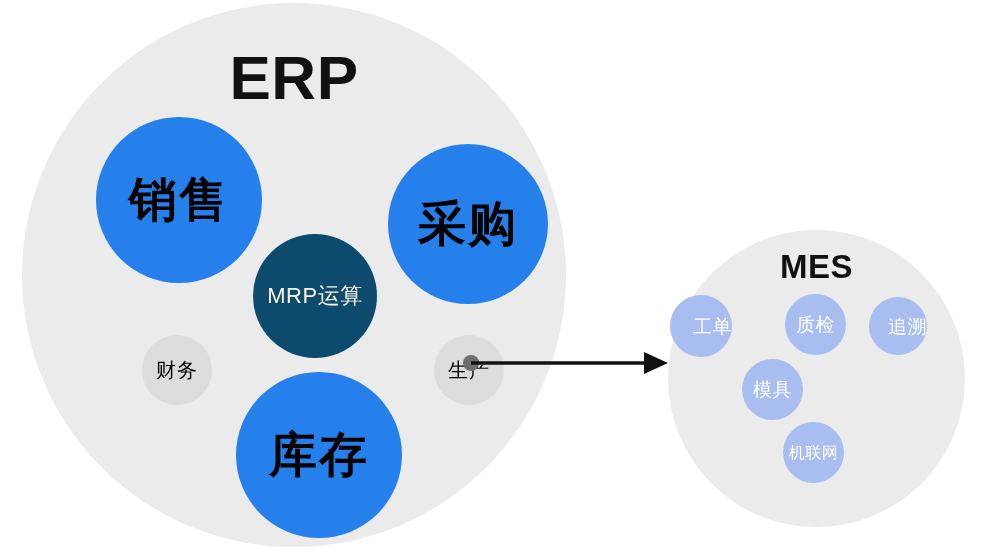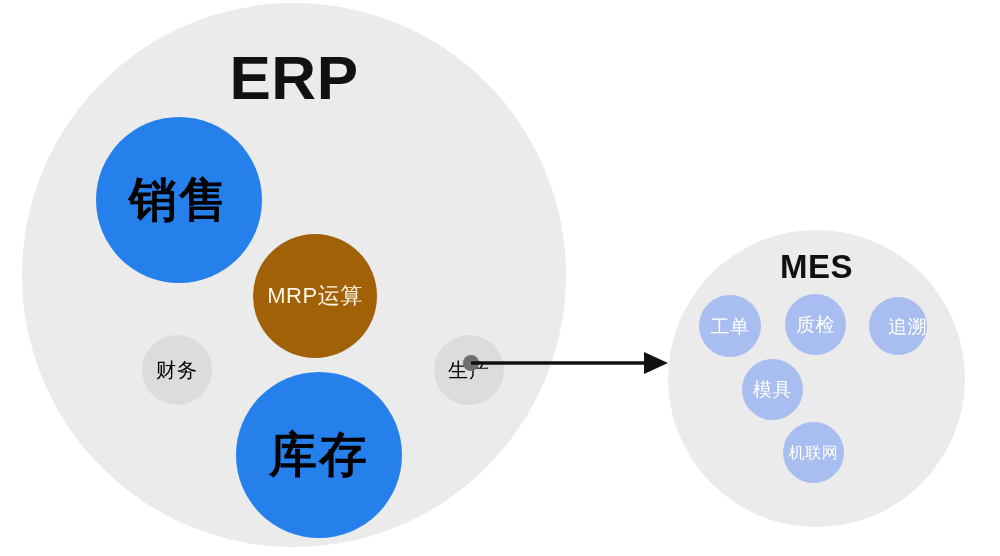--- a/index.html
+++ b/index.html
@@ -86,21 +86,21 @@
   #node-sales   { left: 74px;  top: 114px; width: 166px; height: 166px; }
   #node-purchase{ left: 366px; top: 141px; width: 160px; height: 160px; }
   #node-stock   { left: 214px; top: 369px; width: 166px; height: 166px; }
 
   
   #node-mrp {
     left: 231px;
     top: 231px;
     width: 124px;
     height: 124px;
-    background: #a16207;
+    background: #0c4a6e;
     color: #fdf5e8;
     font-size: 22px;
     letter-spacing: 0.5px;
   }
 
   
   .node-muted {
     background: #dcdcdc;
     color: #000000;
     font-size: 20px;
@@ -109,21 +109,21 @@
   #node-finance    { left: 120px; top: 332px; width: 70px; height: 70px; }
   #node-production { left: 412px; top: 332px; width: 70px; height: 70px; }
 
   
   .node-mes {
     background: #a8bdf0;
     color: #ffffff;
     font-size: 19px;
     letter-spacing: 0.5px;
   }
-  #mes-node-0 { left: 699px; top: 295px; width: 62px; height: 62px; }
+  #mes-node-0 { left: 670px; top: 295px; width: 62px; height: 62px; justify-content: flex-end; }
   #mes-node-1 { left: 785px; top: 294px; width: 61px; height: 61px; }
   #mes-node-2 { left: 869px; top: 297px; width: 58px; height: 58px; justify-content: flex-end; }
   #mes-node-3 { left: 742px; top: 359px; width: 61px; height: 61px; }
   #mes-node-4 { left: 827px; top: 359px; width: 59px; height: 59px; }
   #mes-node-5 { left: 783px; top: 422px; width: 61px; height: 61px; }
   #mes-node-5 .mes-label { font-size: 16px; }
 
   
   #connector {
     position: absolute;
@@ -140,20 +140,23 @@
 <div id="stage">
 
   <div id="erp-container" class="circle container-circle">
 
     <div id="erp-title" class="container-title">ERP</div>
 
     <div id="node-sales" class="circle node-primary">
       <span class="node-label">销售</span>
     </div>
 
+    <div id="node-purchase" class="circle node-primary">
+      <span class="node-label">采购</span>
+    </div>
 
     <div id="node-stock" class="circle node-primary">
       <span class="node-label">库存</span>
     </div>
 
     <div id="node-mrp" class="circle">
       <span class="node-label">MRP运算</span>
     </div>
 
     <div id="node-finance" class="circle node-muted">

